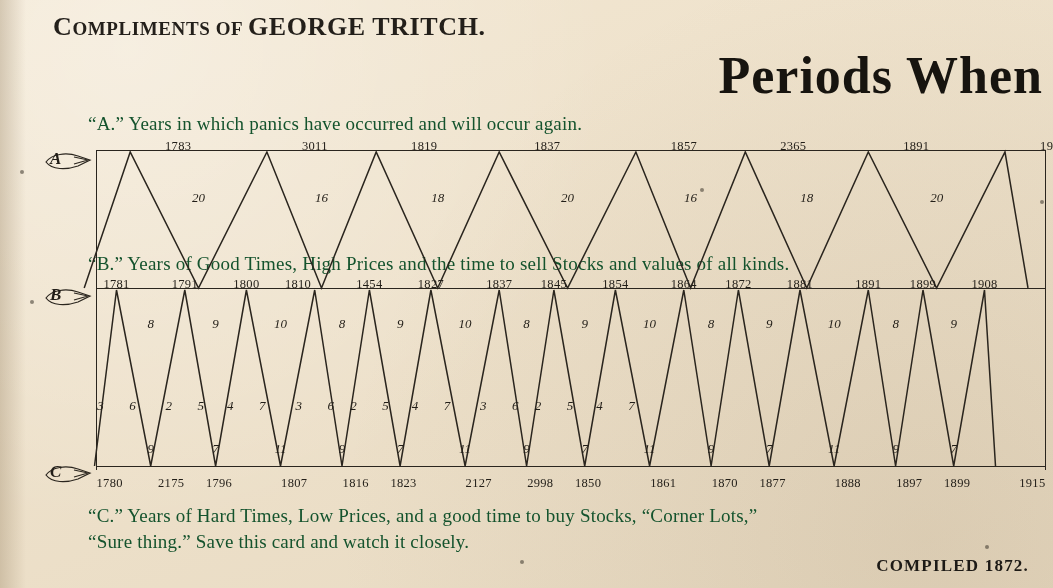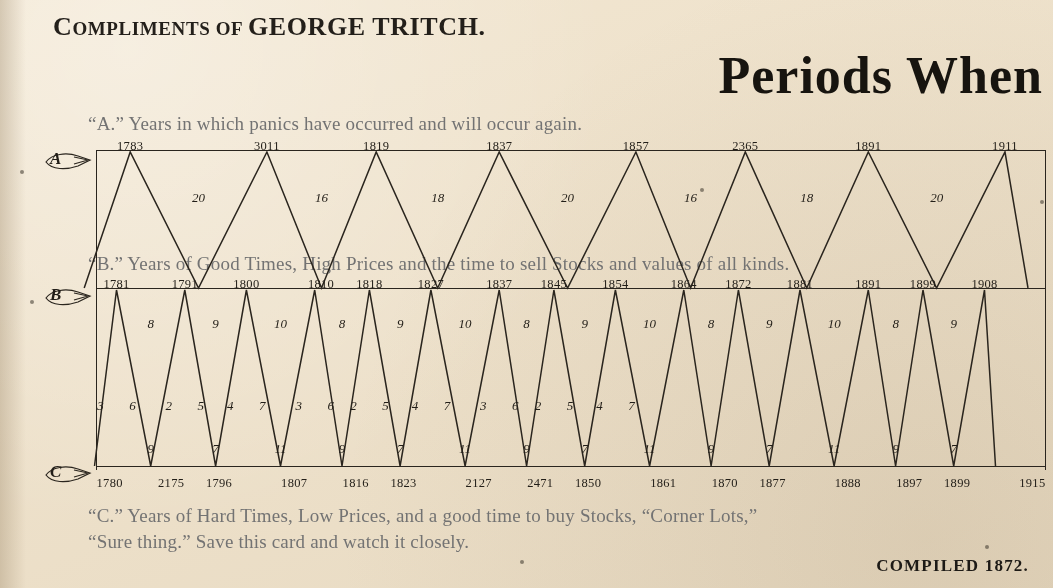--- a/index.html
+++ b/index.html
@@ -43,21 +43,21 @@
     font-size:52px;
     letter-spacing:1px;
     color:#17140f;
   }
 
   
   .cap{
     position:absolute;
     font-size:19px;
     letter-spacing:.2px;
-    color:#737373;
+    color:#14532d;
     white-space:nowrap;
   }
   .cap-a{left:88px;top:113px;}
   .cap-b{left:88px;top:253px;}
   .cap-c1{left:88px;top:505px;}
   .cap-c2{left:88px;top:531px;}
   .compiled{
     position:absolute;right:24px;top:556px;
     font-size:17px;letter-spacing:1.2px;font-weight:700;
   }
@@ -90,21 +90,21 @@
 
   
   .tick{
     position:absolute;
     font-size:12.5px;
     color:#221e18;
     white-space:nowrap;
     transform:translateX(-50%);
     letter-spacing:.3px;
   }
-  .tick.row-a{top:139px;}
+  .tick.row-a{top:139px;margin-left:48px;}
   .tick.row-b{top:277px;}
   .tick.row-c{top:462px;margin-top:14px;}
 
   .num{
     position:absolute;
     font-size:13px;
     font-style:italic;
     color:#221e18;
     transform:translateX(-50%);
     white-space:nowrap;
@@ -180,22 +180,22 @@
     <div class="num a-gap" style="left: 198.518px;">20</div>
     <div class="num a-gap" style="left: 321.54px;">16</div>
     <div class="num a-gap" style="left: 437.727px;">18</div>
     <div class="num a-gap" style="left: 567.583px;">20</div>
     <div class="num a-gap" style="left: 690.604px;">16</div>
     <div class="num a-gap" style="left: 806.791px;">18</div>
     <div class="num a-gap" style="left: 936.647px;">20</div>
     <div class="tick row-b" style="left: 116.504px;">1781</div>
     <div class="tick row-b" style="left: 184.849px;">1791</div>
     <div class="tick row-b" style="left: 246.36px;">1800</div>
-    <div class="tick row-b" style="left: 321px;">1810</div>
-    <div class="tick row-b" style="left: 369.381px;">1818</div>
+    <div class="tick row-b" style="left: 298px;">1810</div>
+    <div class="tick row-b" style="left: 369.381px;">1454</div>
     <div class="tick row-b" style="left: 430.892px;">1827</div>
     <div class="tick row-b" style="left: 499.237px;">1837</div>
     <div class="tick row-b" style="left: 553.914px;">1845</div>
     <div class="tick row-b" style="left: 615.424px;">1854</div>
     <div class="tick row-b" style="left: 683.77px;">1864</div>
     <div class="tick row-b" style="left: 738.446px;">1872</div>
     <div class="tick row-b" style="left: 799.957px;">1881</div>
     <div class="tick row-b" style="left: 868.302px;">1891</div>
     <div class="tick row-b" style="left: 922.978px;">1899</div>
     <div class="tick row-b" style="left: 984.489px;">1908</div>
@@ -213,21 +213,21 @@
     <div class="num b-gap" style="left: 834.129px;">10</div>
     <div class="num b-gap" style="left: 895.64px;">8</div>
     <div class="num b-gap" style="left: 953.734px;">9</div>
     <div class="tick row-c" style="left: 109.669px;">1780</div>
     <div class="tick row-c" style="left: 171.18px;">2175</div>
     <div class="tick row-c" style="left: 219.022px;">1796</div>
     <div class="tick row-c" style="left: 294.201px;">1807</div>
     <div class="tick row-c" style="left: 355.712px;">1816</div>
     <div class="tick row-c" style="left: 403.554px;">1823</div>
     <div class="tick row-c" style="left: 478.734px;">2127</div>
-    <div class="tick row-c" style="left: 540.245px;">2471</div>
+    <div class="tick row-c" style="left: 540.245px;">2998</div>
     <div class="tick row-c" style="left: 588.086px;">1850</div>
     <div class="tick row-c" style="left: 663.266px;">1861</div>
     <div class="tick row-c" style="left: 724.777px;">1870</div>
     <div class="tick row-c" style="left: 772.619px;">1877</div>
     <div class="tick row-c" style="left: 847.799px;">1888</div>
     <div class="tick row-c" style="left: 909.309px;">1897</div>
     <div class="tick row-c" style="left: 957.151px;">1899</div>
     <div class="tick row-c" style="left: 1032.33px;">1915</div>
     <div class="num b-low" style="left: 100.504px;">3</div>
     <div class="num b-low" style="left: 132.504px;">6</div>

